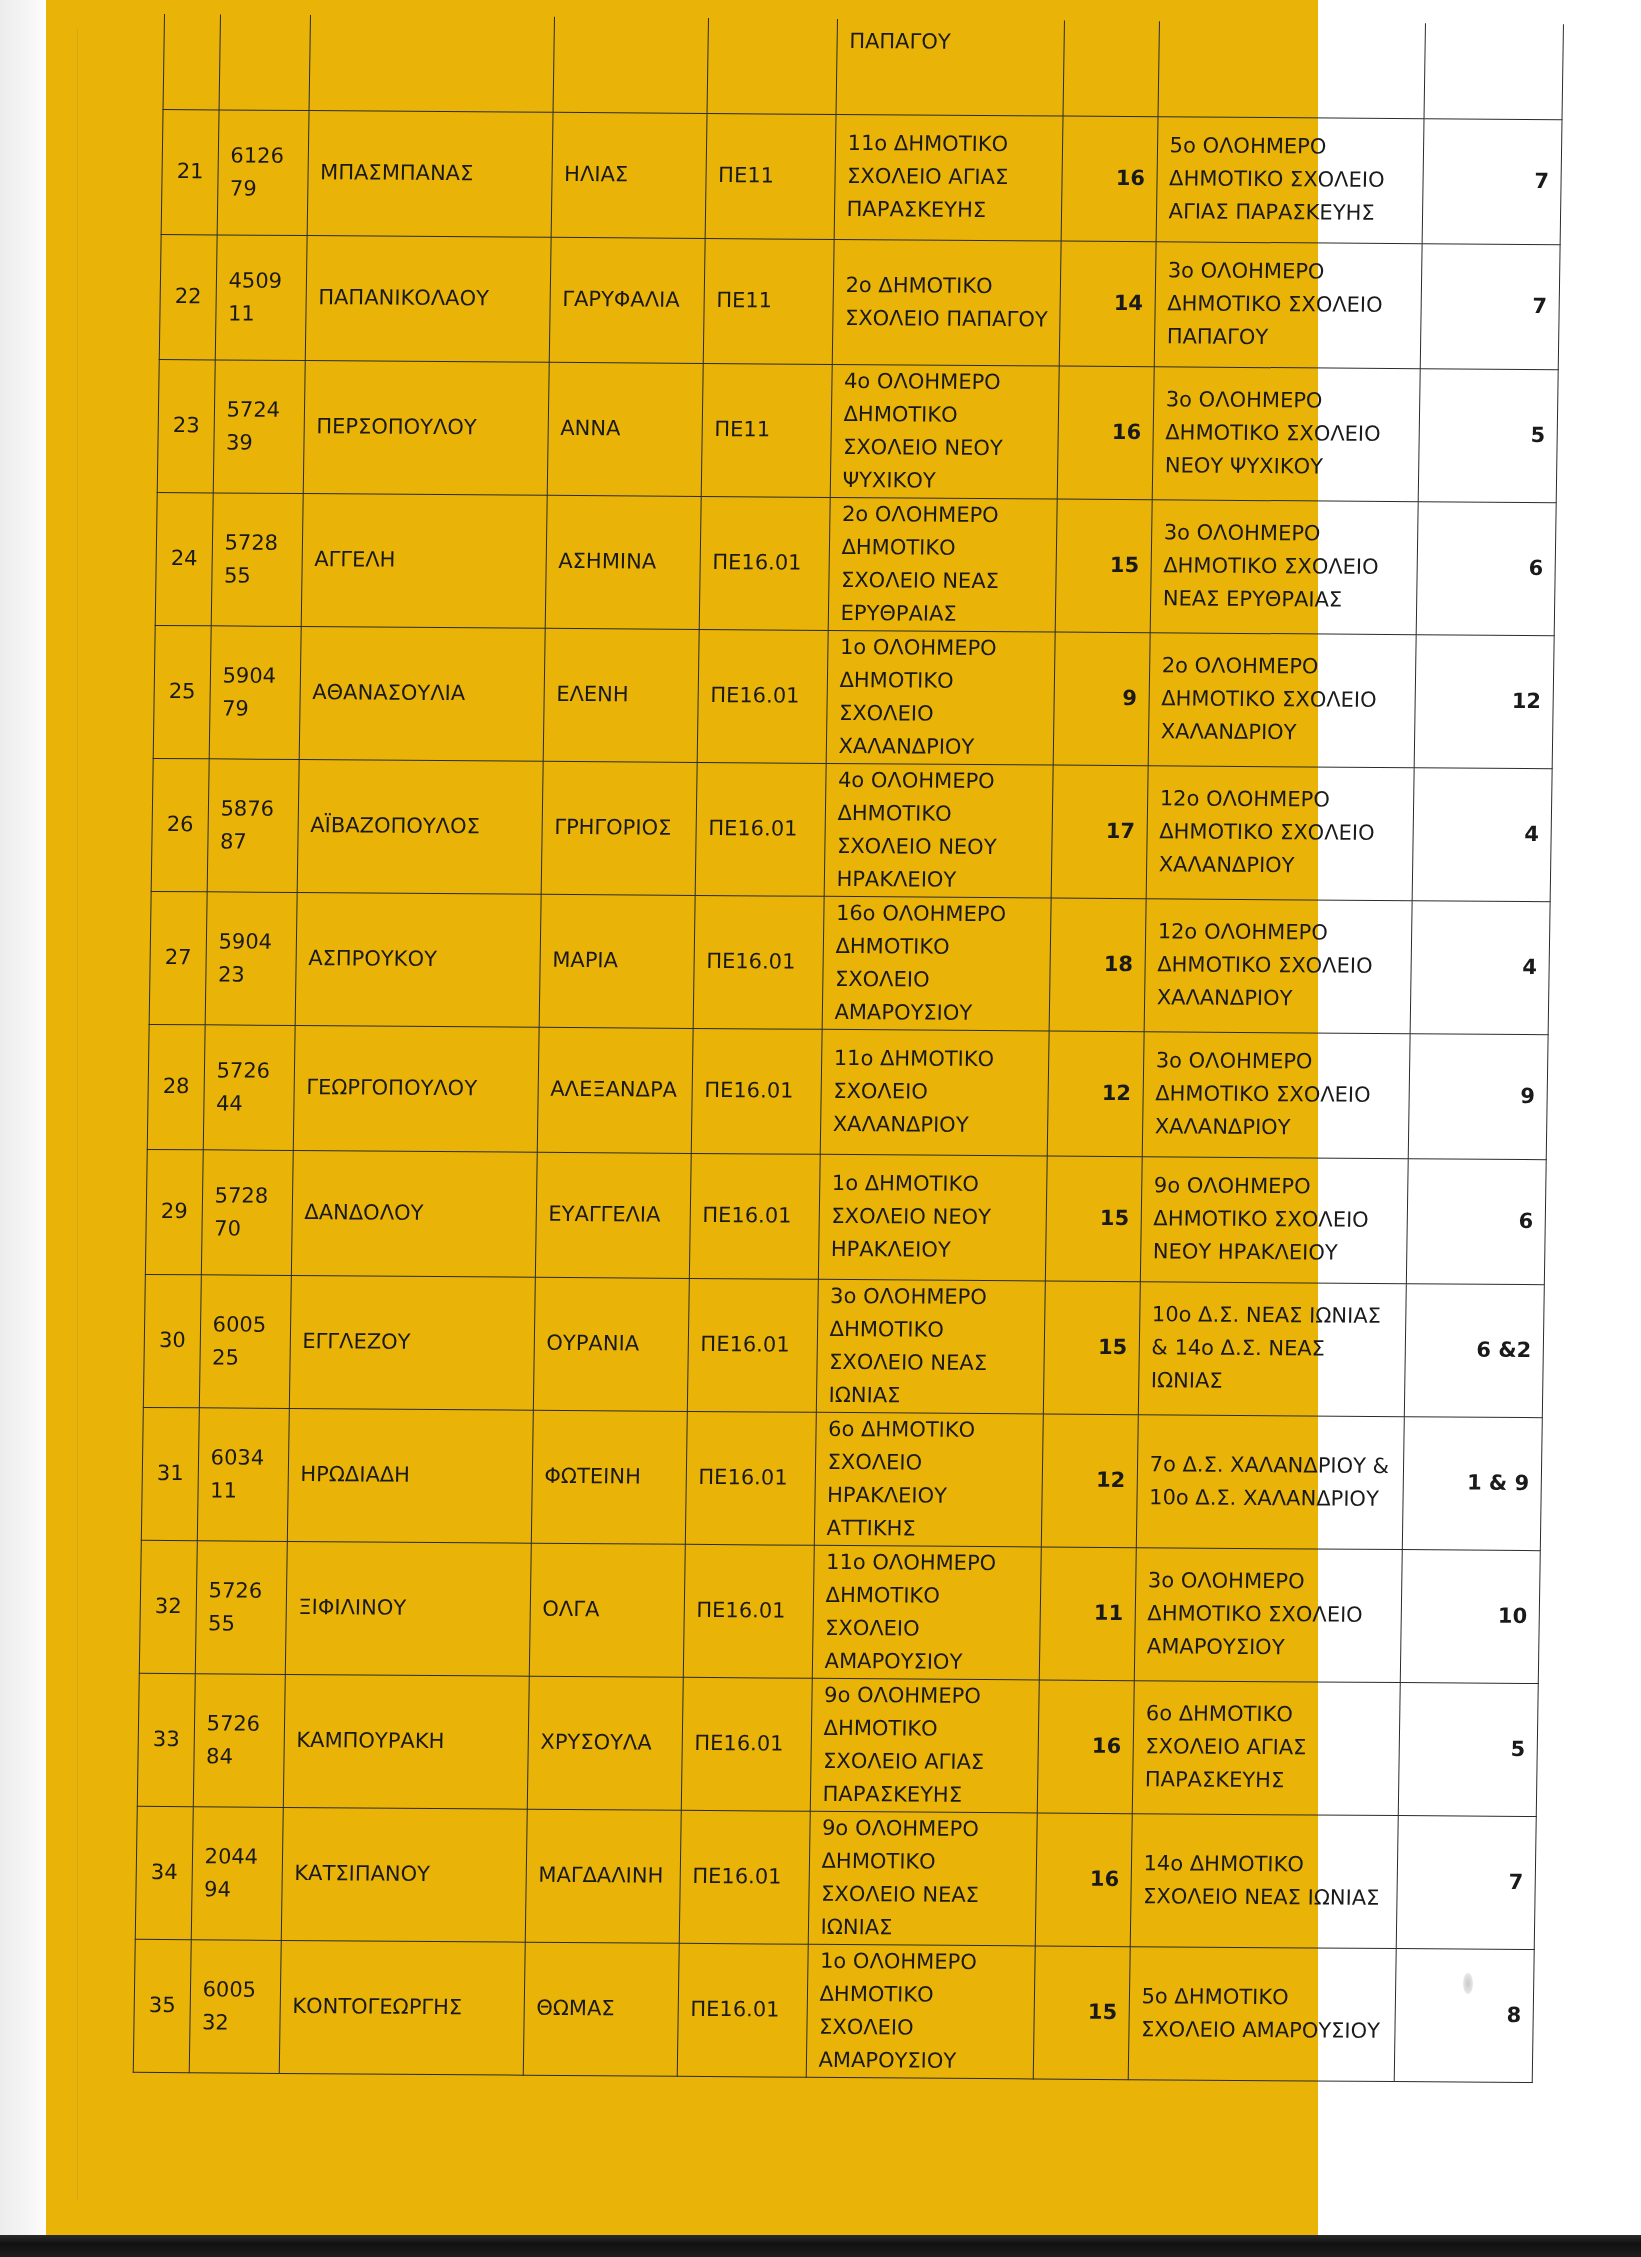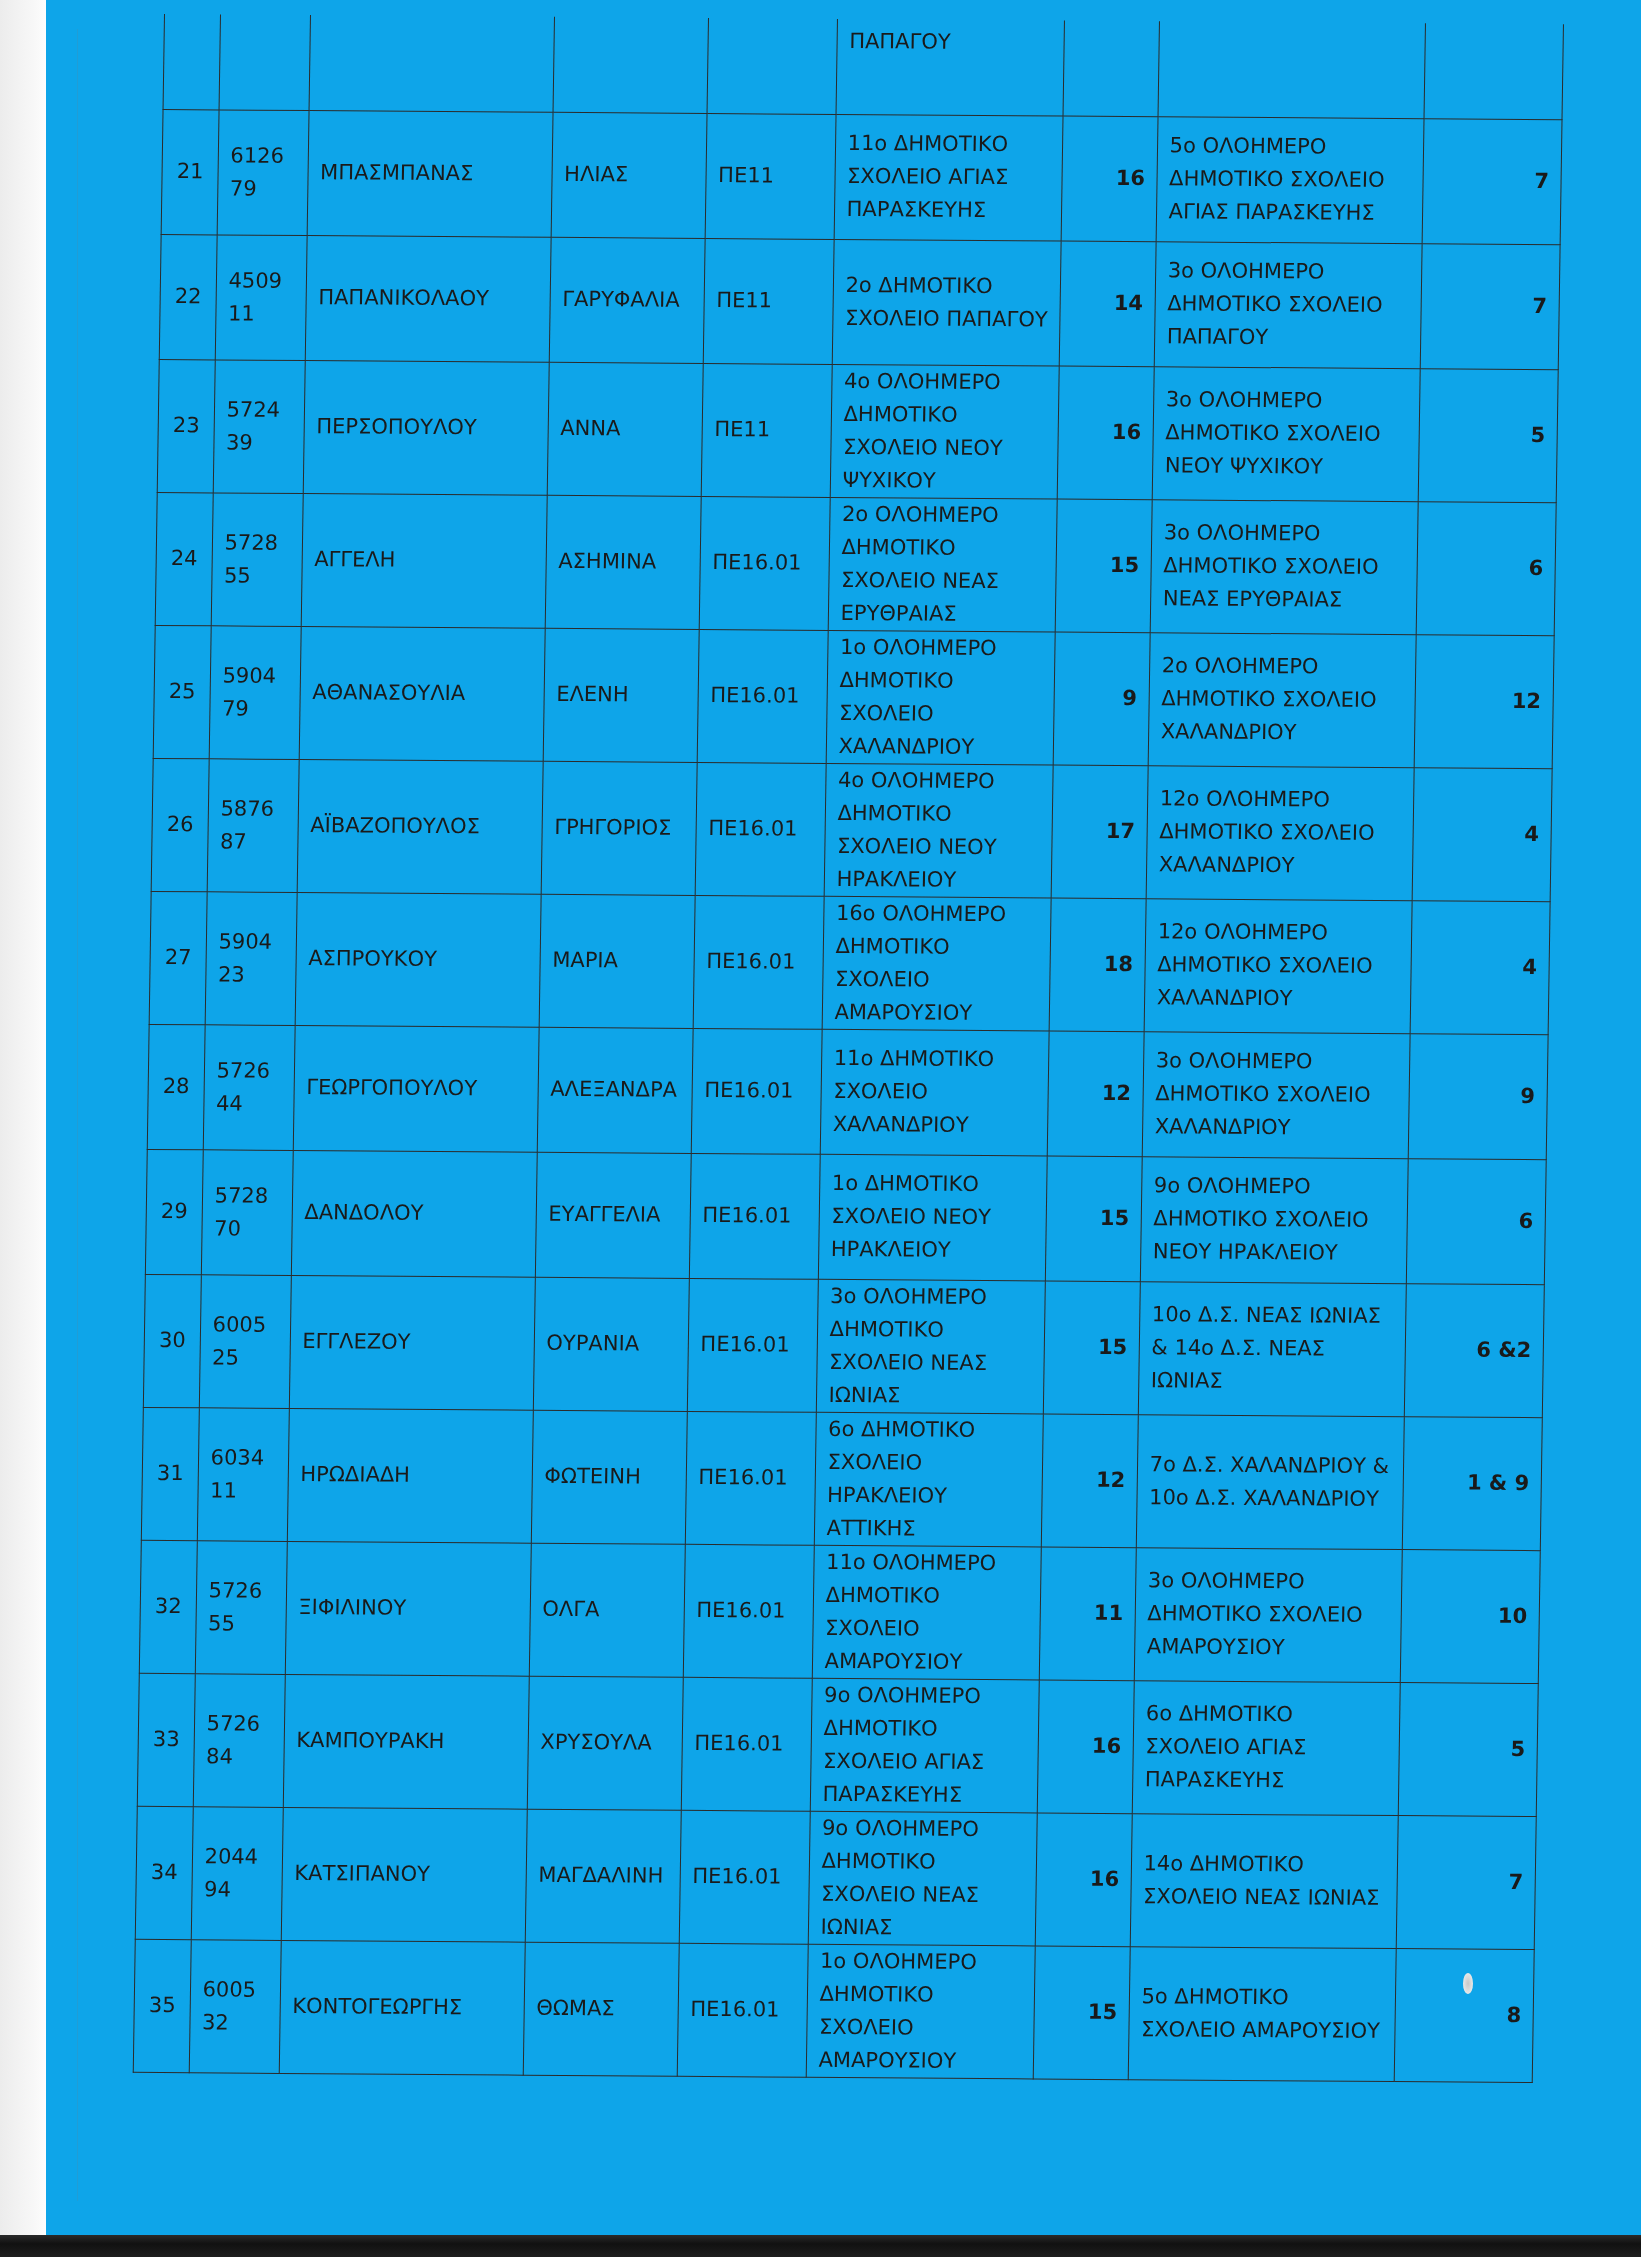--- a/index.html
+++ b/index.html
@@ -11,23 +11,23 @@
     height: 2257px;
     background: #ffffff;
     position: relative;
     overflow: hidden;
     font-family: "DejaVu Sans", "Liberation Sans", sans-serif;
     color: #1a1a1a;
   }
   .page {
     position: absolute;
     left: 0; top: 0;
-    width: 1641px;
+    width: 1318px;
     height: 2235px;
-    background: #0ea5e9;
+    background: #eab308;
   }
   .left-shade {
     position: absolute;
     left: 0; top: 0;
     width: 46px; height: 2235px;
     background: linear-gradient(to right, #ececec, #f7f7f7 70%, #fdfdfd);
   }
   .scan-line {
     position: absolute;
     left: 77px; top: 29px;

